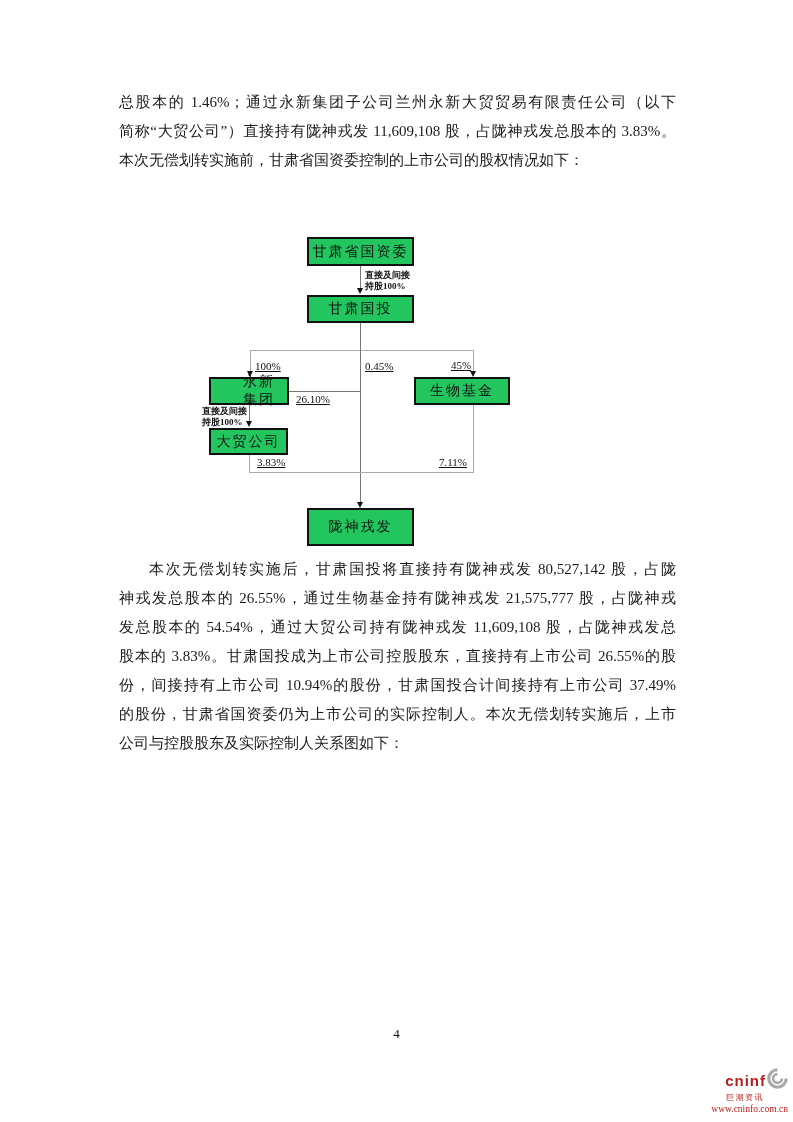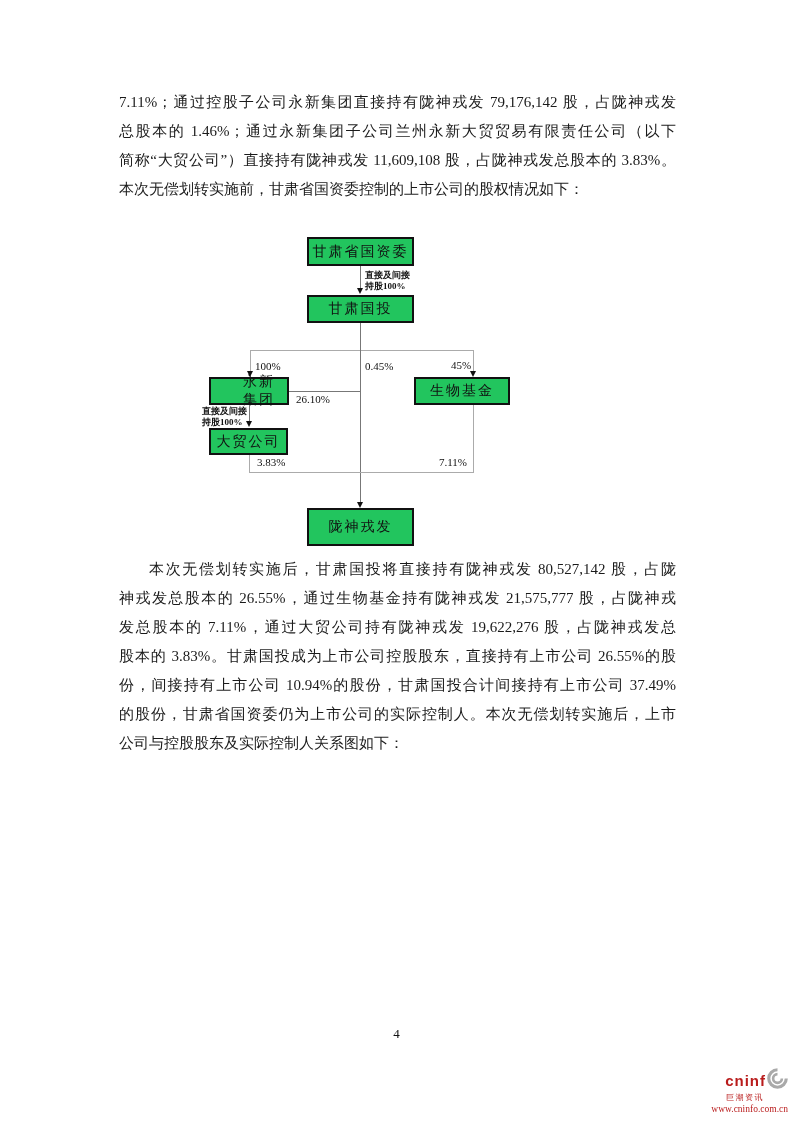--- a/index.html
+++ b/index.html
@@ -17,41 +17,40 @@
         display:flex;align-items:center;justify-content:center;
         font-size:14px;letter-spacing:2px;color:#111;}
   
   .dline{position:absolute;}
   .ln-dark{background:#777;}
   .ln-light{background:#ababab;}
   
   .arrow{position:absolute;width:0;height:0;border-left:3.5px solid transparent;
          border-right:3.5px solid transparent;border-top:6px solid #111;}
   
-  .dlabel{position:absolute;font-size:11px;line-height:13px;color:#111;white-space:nowrap;}
+  .dlabel{position:absolute;font-size:11px;line-height:13px;color:#111;white-space:nowrap;text-decoration:underline;}
   .dhold{position:absolute;font-size:9px;line-height:11px;color:#111;font-weight:600;white-space:pre-line;}
   
   .pagenum{position:absolute;top:1026px;left:0;right:0;text-align:center;font-size:13px;color:#111;}
   
   .cninfo{position:absolute;top:1068px;right:5px;color:#b91c1c;}
   .cn-row1{display:flex;align-items:center;justify-content:flex-end;}
   .cn-name{font-family:"Liberation Sans","DejaVu Sans",sans-serif;font-weight:bold;
            font-size:15px;letter-spacing:1px;line-height:16px;}
   .cn-swirl{margin-left:1px;display:block;}
   .cn-row2{text-align:right;margin-right:24px;font-size:8px;letter-spacing:1.5px;line-height:10px;}
   .cn-row3{text-align:right;font-size:9.5px;line-height:12px;
            font-family:Liberation Serif, serif;}
 </style>
 </head>
 <body>
 
 <div class="page">
 
   <div class="para para1">
-    <div class="jline">7.11%；通过控股子公司永新集团直接持有陇神戎发 79,176,142 股，占陇神戎发</div>
     <div class="jline">总股本的 1.46%；通过永新集团子公司兰州永新大贸贸易有限责任公司（以下</div>
     <div class="jline">简称“大贸公司”）直接持有陇神戎发 11,609,108 股，占陇神戎发总股本的 3.83%。</div>
     <div class="lline">本次无偿划转实施前，甘肃省国资委控制的上市公司的股权情况如下：</div>
   </div>
 
   <div>
 
     <div class="dbox" style="left:307px;top:237px;width:107px;height:29px;">甘肃省国资委</div>
     <div class="dbox" style="left:307px;top:295px;width:107px;height:28px;">甘肃国投</div>
     <div class="dbox" style="left:209px;top:377px;width:80px;height:28px;padding-left:32px;">永新集团</div>
@@ -85,21 +84,21 @@
     <div class="dlabel" style="left:296px;top:393px;">26.10%</div>
     <div class="dhold" style="left:202px;top:406px;">直接及间接
 持股100%</div>
     <div class="dlabel" style="left:257px;top:456px;">3.83%</div>
     <div class="dlabel" style="left:439px;top:456px;">7.11%</div>
   </div>
 
   <div class="para para2">
     <div class="jline indent">本次无偿划转实施后，甘肃国投将直接持有陇神戎发 80,527,142 股，占陇</div>
     <div class="jline">神戎发总股本的 26.55%，通过生物基金持有陇神戎发 21,575,777 股，占陇神戎</div>
-    <div class="jline">发总股本的 7.11%，通过大贸公司持有陇神戎发 19,622,276 股，占陇神戎发总</div>
+    <div class="jline">发总股本的 54.54%，通过大贸公司持有陇神戎发 11,609,108 股，占陇神戎发总</div>
     <div class="jline">股本的 3.83%。甘肃国投成为上市公司控股股东，直接持有上市公司 26.55%的股</div>
     <div class="jline">份，间接持有上市公司 10.94%的股份，甘肃国投合计间接持有上市公司 37.49%</div>
     <div class="jline">的股份，甘肃省国资委仍为上市公司的实际控制人。本次无偿划转实施后，上市</div>
     <div class="lline">公司与控股股东及实际控制人关系图如下：</div>
   </div>
 
   <div class="pagenum">4</div>
 
   <div class="cninfo">
     <div class="cn-row1">

